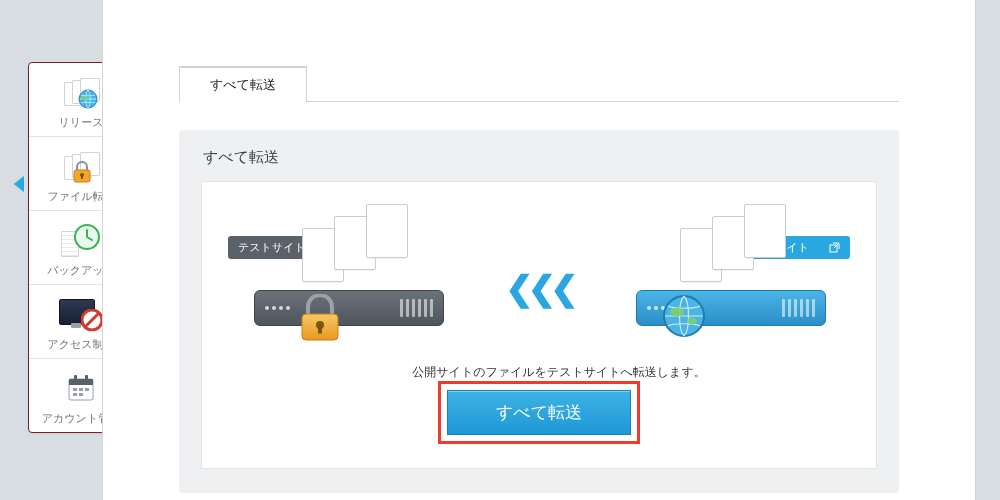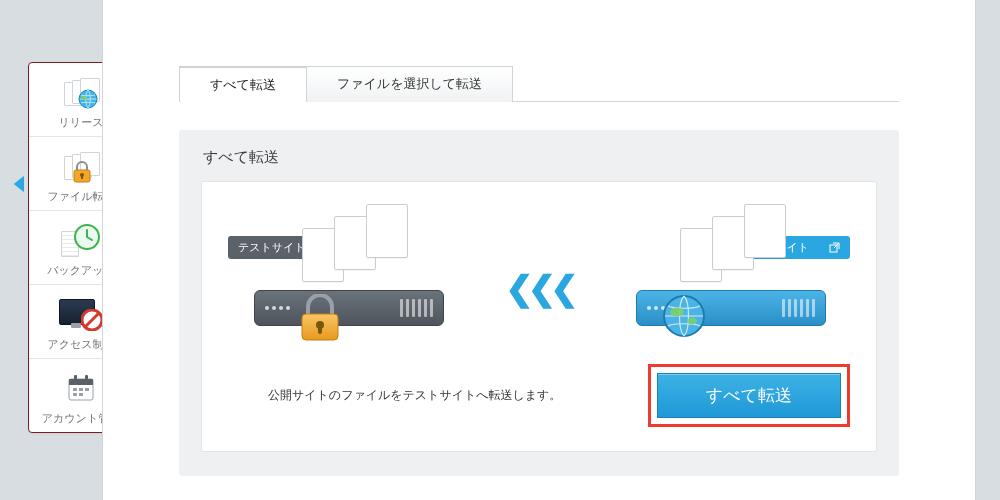--- a/index.html
+++ b/index.html
@@ -45,21 +45,21 @@
   .server-bar.blue{background:linear-gradient(#4bb4e6,#2a8fc7);border:1px solid #1f7bae;}
   .dots{display:flex;gap:3px;}
   .dot{width:4px;height:4px;border-radius:50%;background:rgba(255,255,255,.75);}
   .grille{display:flex;gap:3px;}
   .slit{width:3px;height:18px;background:rgba(255,255,255,.55);border-radius:1px;}
   .lock-big{position:absolute;left:70px;bottom:2px;}
   .globe-big{position:absolute;left:42px;bottom:6px;}
 
   .arrows{display:flex;gap:2px;color:#2aa7e0;font-size:34px;font-weight:bold;letter-spacing:-6px;transform:translateY(14px);}
 
-  .caption-row{display:flex;align-items:center;justify-content:space-between;margin-top:20px;}
+  .caption-row{display:flex;align-items:center;justify-content:space-between;margin-top:20px;flex-direction:column;}
   .caption{font-size:12px;color:#333;margin-left:40px;}
   .cta-wrap{border:3px solid #ef3b2f;padding:6px;}
   .cta{background:linear-gradient(#3db2e5,#1f98d6);color:#fff;font-size:17px;border:1px solid #1683bd;padding:10px 48px;cursor:pointer;box-shadow:inset 0 1px 0 rgba(255,255,255,.35);}
 
   
   .mini-files{position:relative;width:34px;height:26px;}
   .mini-files .mf{position:absolute;width:18px;height:22px;background:#fff;border:1px solid #cfd4d8;border-radius:1px;}
   .mini-files .mf:nth-child(1){left:0;top:3px;}
   .mini-files .mf:nth-child(2){left:8px;top:1px;}
   .mini-files .mf:nth-child(3){left:16px;top:-1px;}
@@ -152,21 +152,20 @@
       </div>
       <span>アカウント管理</span>
     </div>
   </div>
 
   <div class="main-panel">
     <div class="inner">
 
       <div class="tabs">
         <div class="tab active">すべて転送</div>
-        <div class="tab">ファイルを選択して転送</div>
       </div>
       <div class="tab-strip-line"></div>
 
       <div class="section-box">
         <div class="section-title">すべて転送</div>
 
         <div class="white-card">
           <div class="illus-row">
 
             <div class="server-group">

